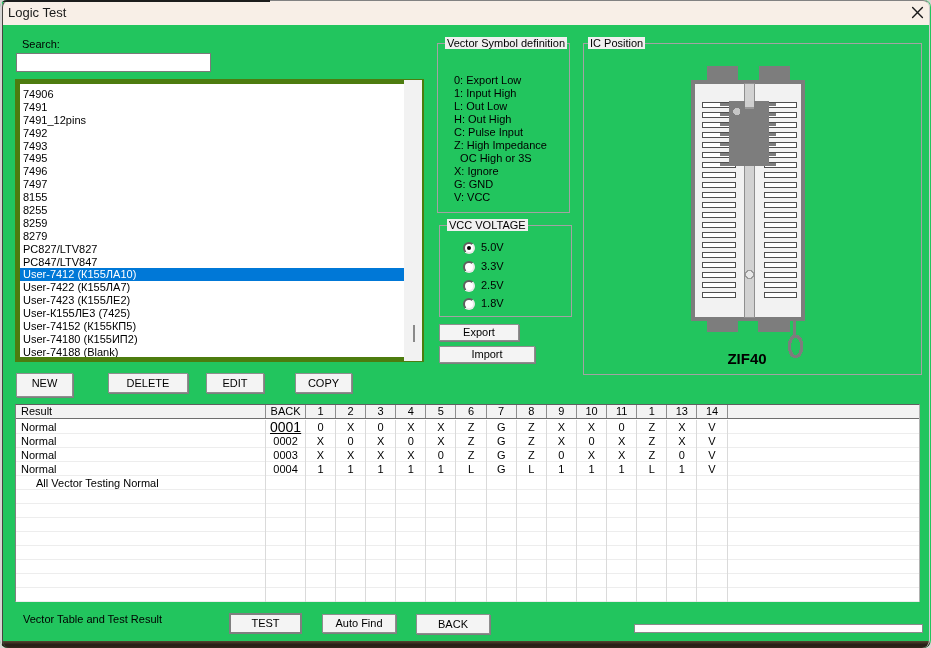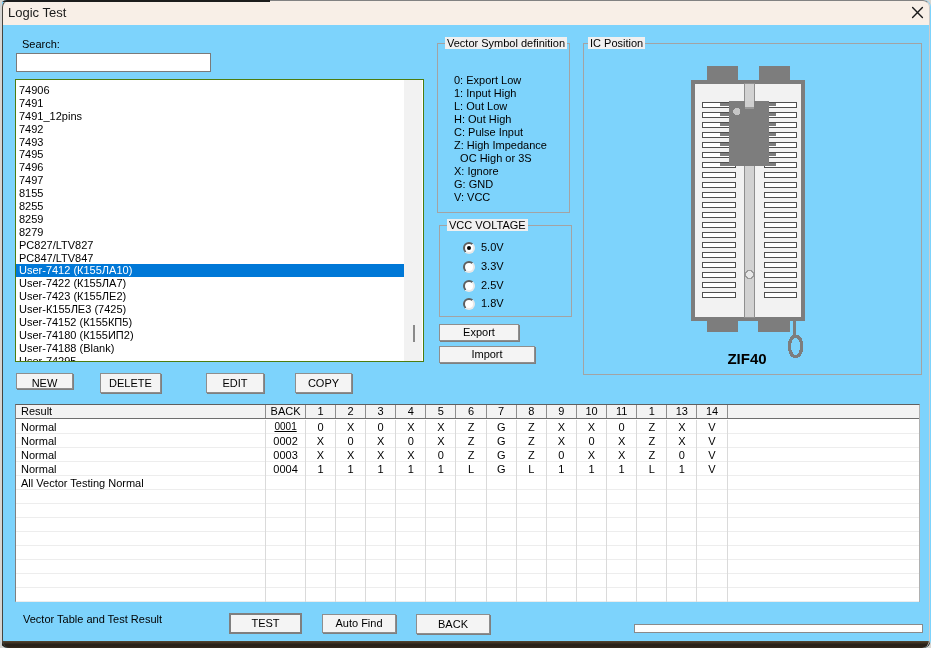--- a/index.html
+++ b/index.html
@@ -1,33 +1,33 @@
 <!DOCTYPE html>
 <html><head><meta charset="utf-8"><style>
 *{margin:0;padding:0;box-sizing:border-box}
 html,body{width:931px;height:648px;overflow:hidden}
 body{background:#d8d6d2;font-family:"Liberation Sans",sans-serif;position:relative}
-.win{position:absolute;left:0;top:0;width:931px;height:648px;background:#7dd3fc;
+.win{position:absolute;left:0;top:0;width:931px;height:648px;background:#22c55e;
  border-radius:7px 7px 8px 8px;overflow:hidden}
 .winband{position:absolute;left:2px;right:1px;bottom:0;height:7px;
  background:linear-gradient(#54452f,#241d15 55%,#352a1d);z-index:98}
 .winring{position:absolute;left:2px;top:0;right:1px;bottom:0;
  border-left:1.5px solid #45443f;border-top:1.5px solid #828282;border-right:1px solid #cbcbcb;
  border-radius:7px 7px 8px 8px;z-index:99;pointer-events:none;box-sizing:border-box}
 .topdark{position:absolute;left:2px;top:0;width:268px;height:1.5px;background:#1c1c1c;z-index:100;border-radius:7px 0 0 0}
 .titlebar{position:absolute;left:2px;top:0;width:928px;height:25px;background:#f8efe7;border-radius:7px 7px 0 0}
 .leftout{position:absolute;left:0;top:0;width:2px;height:648px;background:#d6d5d3;z-index:97}
 .title{position:absolute;left:6px;top:5px;font-size:13px;color:#1a1a1a}
 .lbl{position:absolute;font-size:11px;color:#000;white-space:nowrap}
 .edit{position:absolute;background:#fff;border:1px solid #7a7a7a}
 .group{position:absolute;border:1px solid #a3a3a3}
 .gtitle{position:absolute;top:-7px;background:#f0f0f0;font-size:11px;padding:0 2px;white-space:nowrap}
 .btn{position:absolute;background:#f4f4f4;border:1px solid #8e8e8e;box-shadow:1px 1px 0 0 #7f7f7f;
  font-size:11px;text-align:center;color:#000;font-family:"Liberation Sans",sans-serif}
-.listbox{position:absolute;left:15px;top:79px;width:409px;height:283px;background:#fff;border:1px solid #4d7c0f;overflow:hidden}
+.listbox{position:absolute;left:15px;top:79px;width:409px;height:283px;background:#fff;border:5px solid #4d7c0f;overflow:hidden}
 .li{height:12.9px;line-height:12.9px;font-size:11px;padding-left:3px;white-space:nowrap;color:#000}
 .li.sel{background:#0078d7;color:#fff;width:388px}
 .sbar{position:absolute;right:1px;top:1px;width:18px;height:281px;background:#f2f2f2}
 .thumb{position:absolute;left:9px;top:245px;width:2px;height:17px;background:#8a8a8a}
 .vsline{height:13px;line-height:13px;font-size:11px;white-space:nowrap}
 .radio{position:absolute;width:12px;height:12px;border-radius:50%;
  background:conic-gradient(from 225deg,#5f5f5f 0 175deg,#e9e9e9 0)}
 .radio::before{content:"";position:absolute;left:1.6px;top:1.6px;width:8.8px;height:8.8px;border-radius:50%;background:#fff}
 .radio.on::after{content:"";position:absolute;left:3.8px;top:3.8px;width:4.4px;height:4.4px;border-radius:50%;background:#000}
 .rlbl{position:absolute;font-size:11px;color:#000}
@@ -67,22 +67,22 @@
         <div class="li">User-74152 (К155КП5)</div>
         <div class="li">User-74180 (К155ИП2)</div>
         <div class="li">User-74188 (Blank)</div>
         <div class="li">User-74295</div>
       </div>
     </div>
   <div class="sbar" style="left:404px;top:80px;height:281px;">
       <div class="thumb"></div>
     </div>
 
-  <div class="btn" style="left:16px;top:373px;width:57px;height:16px;line-height:18px">NEW</div>
-  <div class="btn" style="left:100px;top:373px;width:61px;height:20px;line-height:18px">DELETE</div>
+  <div class="btn" style="left:16px;top:373px;width:57px;height:24px;line-height:18px">NEW</div>
+  <div class="btn" style="left:108px;top:373px;width:80px;height:20px;line-height:18px">DELETE</div>
   <div class="btn" style="left:206px;top:373px;width:58px;height:20px;line-height:18px">EDIT</div>
   <div class="btn" style="left:295px;top:373px;width:57px;height:20px;line-height:18px">COPY</div>
 
   <div class="group" style="left:437px;top:43px;width:133px;height:170px">
     <div class="gtitle" style="left:7px">Vector Symbol definition</div>
     <div style="position:absolute;left:16px;top:30px">
       <div class="vsline">0: Export Low</div>
       <div class="vsline">1: Input High</div>
       <div class="vsline">L: Out Low</div>
       <div class="vsline">H: Out High</div>
@@ -199,21 +199,21 @@
         <div style="position:absolute;left:530.86px;top:0;width:30.120000000000005px;height:13px;line-height:13px;font-size:11px;text-align:center;padding-left:0;border-right:1.4px solid #8e8e8e;">9</div>
         <div style="position:absolute;left:560.98px;top:0;width:30.11999999999989px;height:13px;line-height:13px;font-size:11px;text-align:center;padding-left:0;border-right:1.4px solid #8e8e8e;">10</div>
         <div style="position:absolute;left:591.0999999999999px;top:0;width:30.12000000000012px;height:13px;line-height:13px;font-size:11px;text-align:center;padding-left:0;border-right:1.4px solid #8e8e8e;">11</div>
         <div style="position:absolute;left:621.22px;top:0;width:30.11999999999989px;height:13px;line-height:13px;font-size:11px;text-align:center;padding-left:0;border-right:1.4px solid #8e8e8e;">1</div>
         <div style="position:absolute;left:651.3399999999999px;top:0;width:30.12000000000012px;height:13px;line-height:13px;font-size:11px;text-align:center;padding-left:0;border-right:1.4px solid #8e8e8e;">13</div>
         <div style="position:absolute;left:681.46px;top:0;width:30.11999999999989px;height:13px;line-height:13px;font-size:11px;text-align:center;padding-left:0;border-right:1.4px solid #8e8e8e;">14</div>
         <div style="position:absolute;left:711.5799999999999px;top:0;width:191.42000000000007px;height:13px;line-height:13px;font-size:11px;text-align:center;padding-left:0;"></div>
       </div>
       <div style="position:absolute;left:0;top:15px;width:903px;height:14px;border-bottom:1px solid #ededed">
         <div style="position:absolute;left:0px;top:0;width:250.3px;height:14px;line-height:14px;font-size:11px;text-align:left;padding-left:5px;border-right:1px solid #dadada;">Normal</div>
-        <div style="position:absolute;left:250.3px;top:0;width:39.599999999999966px;height:14px;line-height:14px;font-size:10px;text-align:center;padding-left:0;border-right:1px solid #dadada;text-decoration:underline;">0001</div>
+        <div style="position:absolute;left:250.3px;top:0;width:39.599999999999966px;height:14px;line-height:14px;font-size:14px;text-align:center;padding-left:0;border-right:1px solid #dadada;text-decoration:underline;">0001</div>
         <div style="position:absolute;left:289.9px;top:0;width:30.120000000000005px;height:14px;line-height:14px;font-size:11px;text-align:center;padding-left:0;border-right:1px solid #dadada;">0</div>
         <div style="position:absolute;left:320.02px;top:0;width:30.120000000000005px;height:14px;line-height:14px;font-size:11px;text-align:center;padding-left:0;border-right:1px solid #dadada;">X</div>
         <div style="position:absolute;left:350.14px;top:0;width:30.120000000000005px;height:14px;line-height:14px;font-size:11px;text-align:center;padding-left:0;border-right:1px solid #dadada;">0</div>
         <div style="position:absolute;left:380.26px;top:0;width:30.120000000000005px;height:14px;line-height:14px;font-size:11px;text-align:center;padding-left:0;border-right:1px solid #dadada;">X</div>
         <div style="position:absolute;left:410.38px;top:0;width:30.120000000000005px;height:14px;line-height:14px;font-size:11px;text-align:center;padding-left:0;border-right:1px solid #dadada;">X</div>
         <div style="position:absolute;left:440.5px;top:0;width:30.120000000000005px;height:14px;line-height:14px;font-size:11px;text-align:center;padding-left:0;border-right:1px solid #dadada;">Z</div>
         <div style="position:absolute;left:470.62px;top:0;width:30.120000000000005px;height:14px;line-height:14px;font-size:11px;text-align:center;padding-left:0;border-right:1px solid #dadada;">G</div>
         <div style="position:absolute;left:500.74px;top:0;width:30.120000000000005px;height:14px;line-height:14px;font-size:11px;text-align:center;padding-left:0;border-right:1px solid #dadada;">Z</div>
         <div style="position:absolute;left:530.86px;top:0;width:30.120000000000005px;height:14px;line-height:14px;font-size:11px;text-align:center;padding-left:0;border-right:1px solid #dadada;">X</div>
         <div style="position:absolute;left:560.98px;top:0;width:30.11999999999989px;height:14px;line-height:14px;font-size:11px;text-align:center;padding-left:0;border-right:1px solid #dadada;">X</div>
@@ -270,21 +270,21 @@
         <div style="position:absolute;left:470.62px;top:0;width:30.120000000000005px;height:14px;line-height:14px;font-size:11px;text-align:center;padding-left:0;border-right:1px solid #dadada;">G</div>
         <div style="position:absolute;left:500.74px;top:0;width:30.120000000000005px;height:14px;line-height:14px;font-size:11px;text-align:center;padding-left:0;border-right:1px solid #dadada;">L</div>
         <div style="position:absolute;left:530.86px;top:0;width:30.120000000000005px;height:14px;line-height:14px;font-size:11px;text-align:center;padding-left:0;border-right:1px solid #dadada;">1</div>
         <div style="position:absolute;left:560.98px;top:0;width:30.11999999999989px;height:14px;line-height:14px;font-size:11px;text-align:center;padding-left:0;border-right:1px solid #dadada;">1</div>
         <div style="position:absolute;left:591.0999999999999px;top:0;width:30.12000000000012px;height:14px;line-height:14px;font-size:11px;text-align:center;padding-left:0;border-right:1px solid #dadada;">1</div>
         <div style="position:absolute;left:621.22px;top:0;width:30.11999999999989px;height:14px;line-height:14px;font-size:11px;text-align:center;padding-left:0;border-right:1px solid #dadada;">L</div>
         <div style="position:absolute;left:651.3399999999999px;top:0;width:30.12000000000012px;height:14px;line-height:14px;font-size:11px;text-align:center;padding-left:0;border-right:1px solid #dadada;">1</div>
         <div style="position:absolute;left:681.46px;top:0;width:30.11999999999989px;height:14px;line-height:14px;font-size:11px;text-align:center;padding-left:0;border-right:1px solid #dadada;">V</div>
       </div>
       <div style="position:absolute;left:0;top:71px;width:903px;height:14px;border-bottom:1px solid #ededed">
-        <div style="position:absolute;left:0px;top:0;width:250.3px;height:14px;line-height:14px;font-size:11px;text-align:left;padding-left:5px;border-right:1px solid #dadada;">All Vector Testing Normal</div>
+        <div style="position:absolute;left:0px;top:0;width:250.3px;height:14px;line-height:14px;font-size:11px;text-align:left;padding-left:20px;border-right:1px solid #dadada;">All Vector Testing Normal</div>
         <div style="position:absolute;left:250.3px;top:0;width:39.599999999999966px;height:14px;line-height:14px;font-size:11px;text-align:center;padding-left:0;border-right:1px solid #dadada;"></div>
         <div style="position:absolute;left:289.9px;top:0;width:30.120000000000005px;height:14px;line-height:14px;font-size:11px;text-align:center;padding-left:0;border-right:1px solid #dadada;"></div>
         <div style="position:absolute;left:320.02px;top:0;width:30.120000000000005px;height:14px;line-height:14px;font-size:11px;text-align:center;padding-left:0;border-right:1px solid #dadada;"></div>
         <div style="position:absolute;left:350.14px;top:0;width:30.120000000000005px;height:14px;line-height:14px;font-size:11px;text-align:center;padding-left:0;border-right:1px solid #dadada;"></div>
         <div style="position:absolute;left:380.26px;top:0;width:30.120000000000005px;height:14px;line-height:14px;font-size:11px;text-align:center;padding-left:0;border-right:1px solid #dadada;"></div>
         <div style="position:absolute;left:410.38px;top:0;width:30.120000000000005px;height:14px;line-height:14px;font-size:11px;text-align:center;padding-left:0;border-right:1px solid #dadada;"></div>
         <div style="position:absolute;left:440.5px;top:0;width:30.120000000000005px;height:14px;line-height:14px;font-size:11px;text-align:center;padding-left:0;border-right:1px solid #dadada;"></div>
         <div style="position:absolute;left:470.62px;top:0;width:30.120000000000005px;height:14px;line-height:14px;font-size:11px;text-align:center;padding-left:0;border-right:1px solid #dadada;"></div>
         <div style="position:absolute;left:500.74px;top:0;width:30.120000000000005px;height:14px;line-height:14px;font-size:11px;text-align:center;padding-left:0;border-right:1px solid #dadada;"></div>
         <div style="position:absolute;left:530.86px;top:0;width:30.120000000000005px;height:14px;line-height:14px;font-size:11px;text-align:center;padding-left:0;border-right:1px solid #dadada;"></div>

